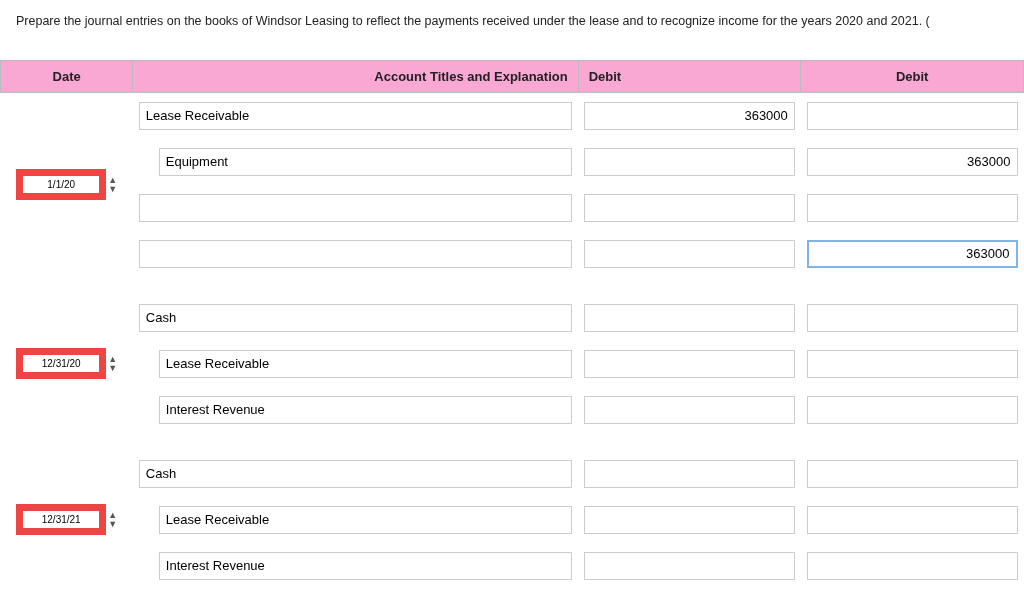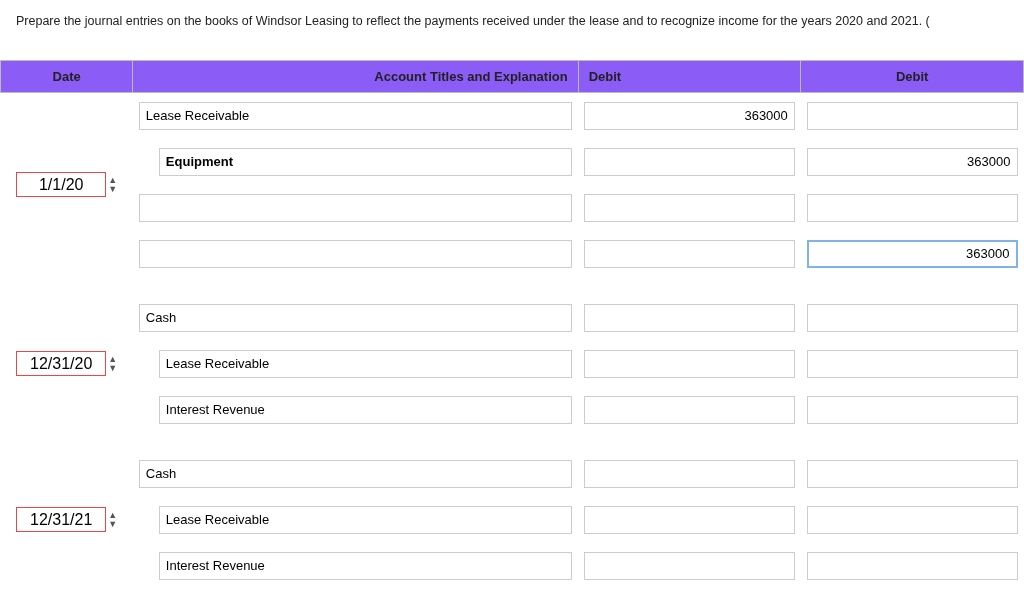--- a/index.html
+++ b/index.html
@@ -27,21 +27,21 @@
       font-style: italic;
     }
 
     .journal-table {
       width: 100%;
       border-collapse: collapse;
       margin-top: 0;
     }
 
     .journal-table thead tr {
-      background: #8b5cf6;
+      background: #f9a8d4;
     }
     .journal-table thead th {
       border: 1px solid #bbb;
       padding: 8px 10px;
       font-weight: bold;
       font-size: 13px;
     }
     .col-date { width: 110px; text-align: center; }
     .col-account { width: 380px; text-align: right; }
     .col-debit { width: 190px; text-align: left; }
@@ -66,23 +66,23 @@
       border: 2px solid #80b3e6;
       outline: none;
     }
 
     .date-select-wrapper {
       display: flex;
       align-items: center;
       justify-content: center;
     }
     .date-select {
-      border: 1px solid #ef4444;
+      border: 7px solid #ef4444;
       padding: 3px 4px;
-      font-size: 16px;
+      font-size: 10px;
       background: #fff;
       appearance: none;
       -webkit-appearance: none;
       cursor: pointer;
       width: 90px;
       text-align: center;
     }
     .date-select-wrapper .arrows {
       display: flex;
       flex-direction: column;
@@ -143,21 +143,21 @@
       </td>
       <td class="td-debit">
         <input type="text" class="input-field value-text" value="363000" style="text-align: right;">
       </td>
       <td class="td-credit">
         <input type="text" class="input-field" value="" style="">
       </td>
     </tr>
     <tr class="inner-row">
       <td class="td-account indented">
-        <input type="text" class="input-field" value="Equipment" style="margin-left: 20px; width: calc(100% - 20px); font-weight: bold;">
+        <input type="text" class="input-field" value="Equipment" style="margin-left: 20px; width: calc(100% - 20px);">
       </td>
       <td class="td-debit">
         <input type="text" class="input-field" value="" style="">
       </td>
       <td class="td-credit">
         <input type="text" class="input-field" value="363000" style="text-align: right;">
       </td>
     </tr>
     <tr class="inner-row">
       <td class="td-account">

